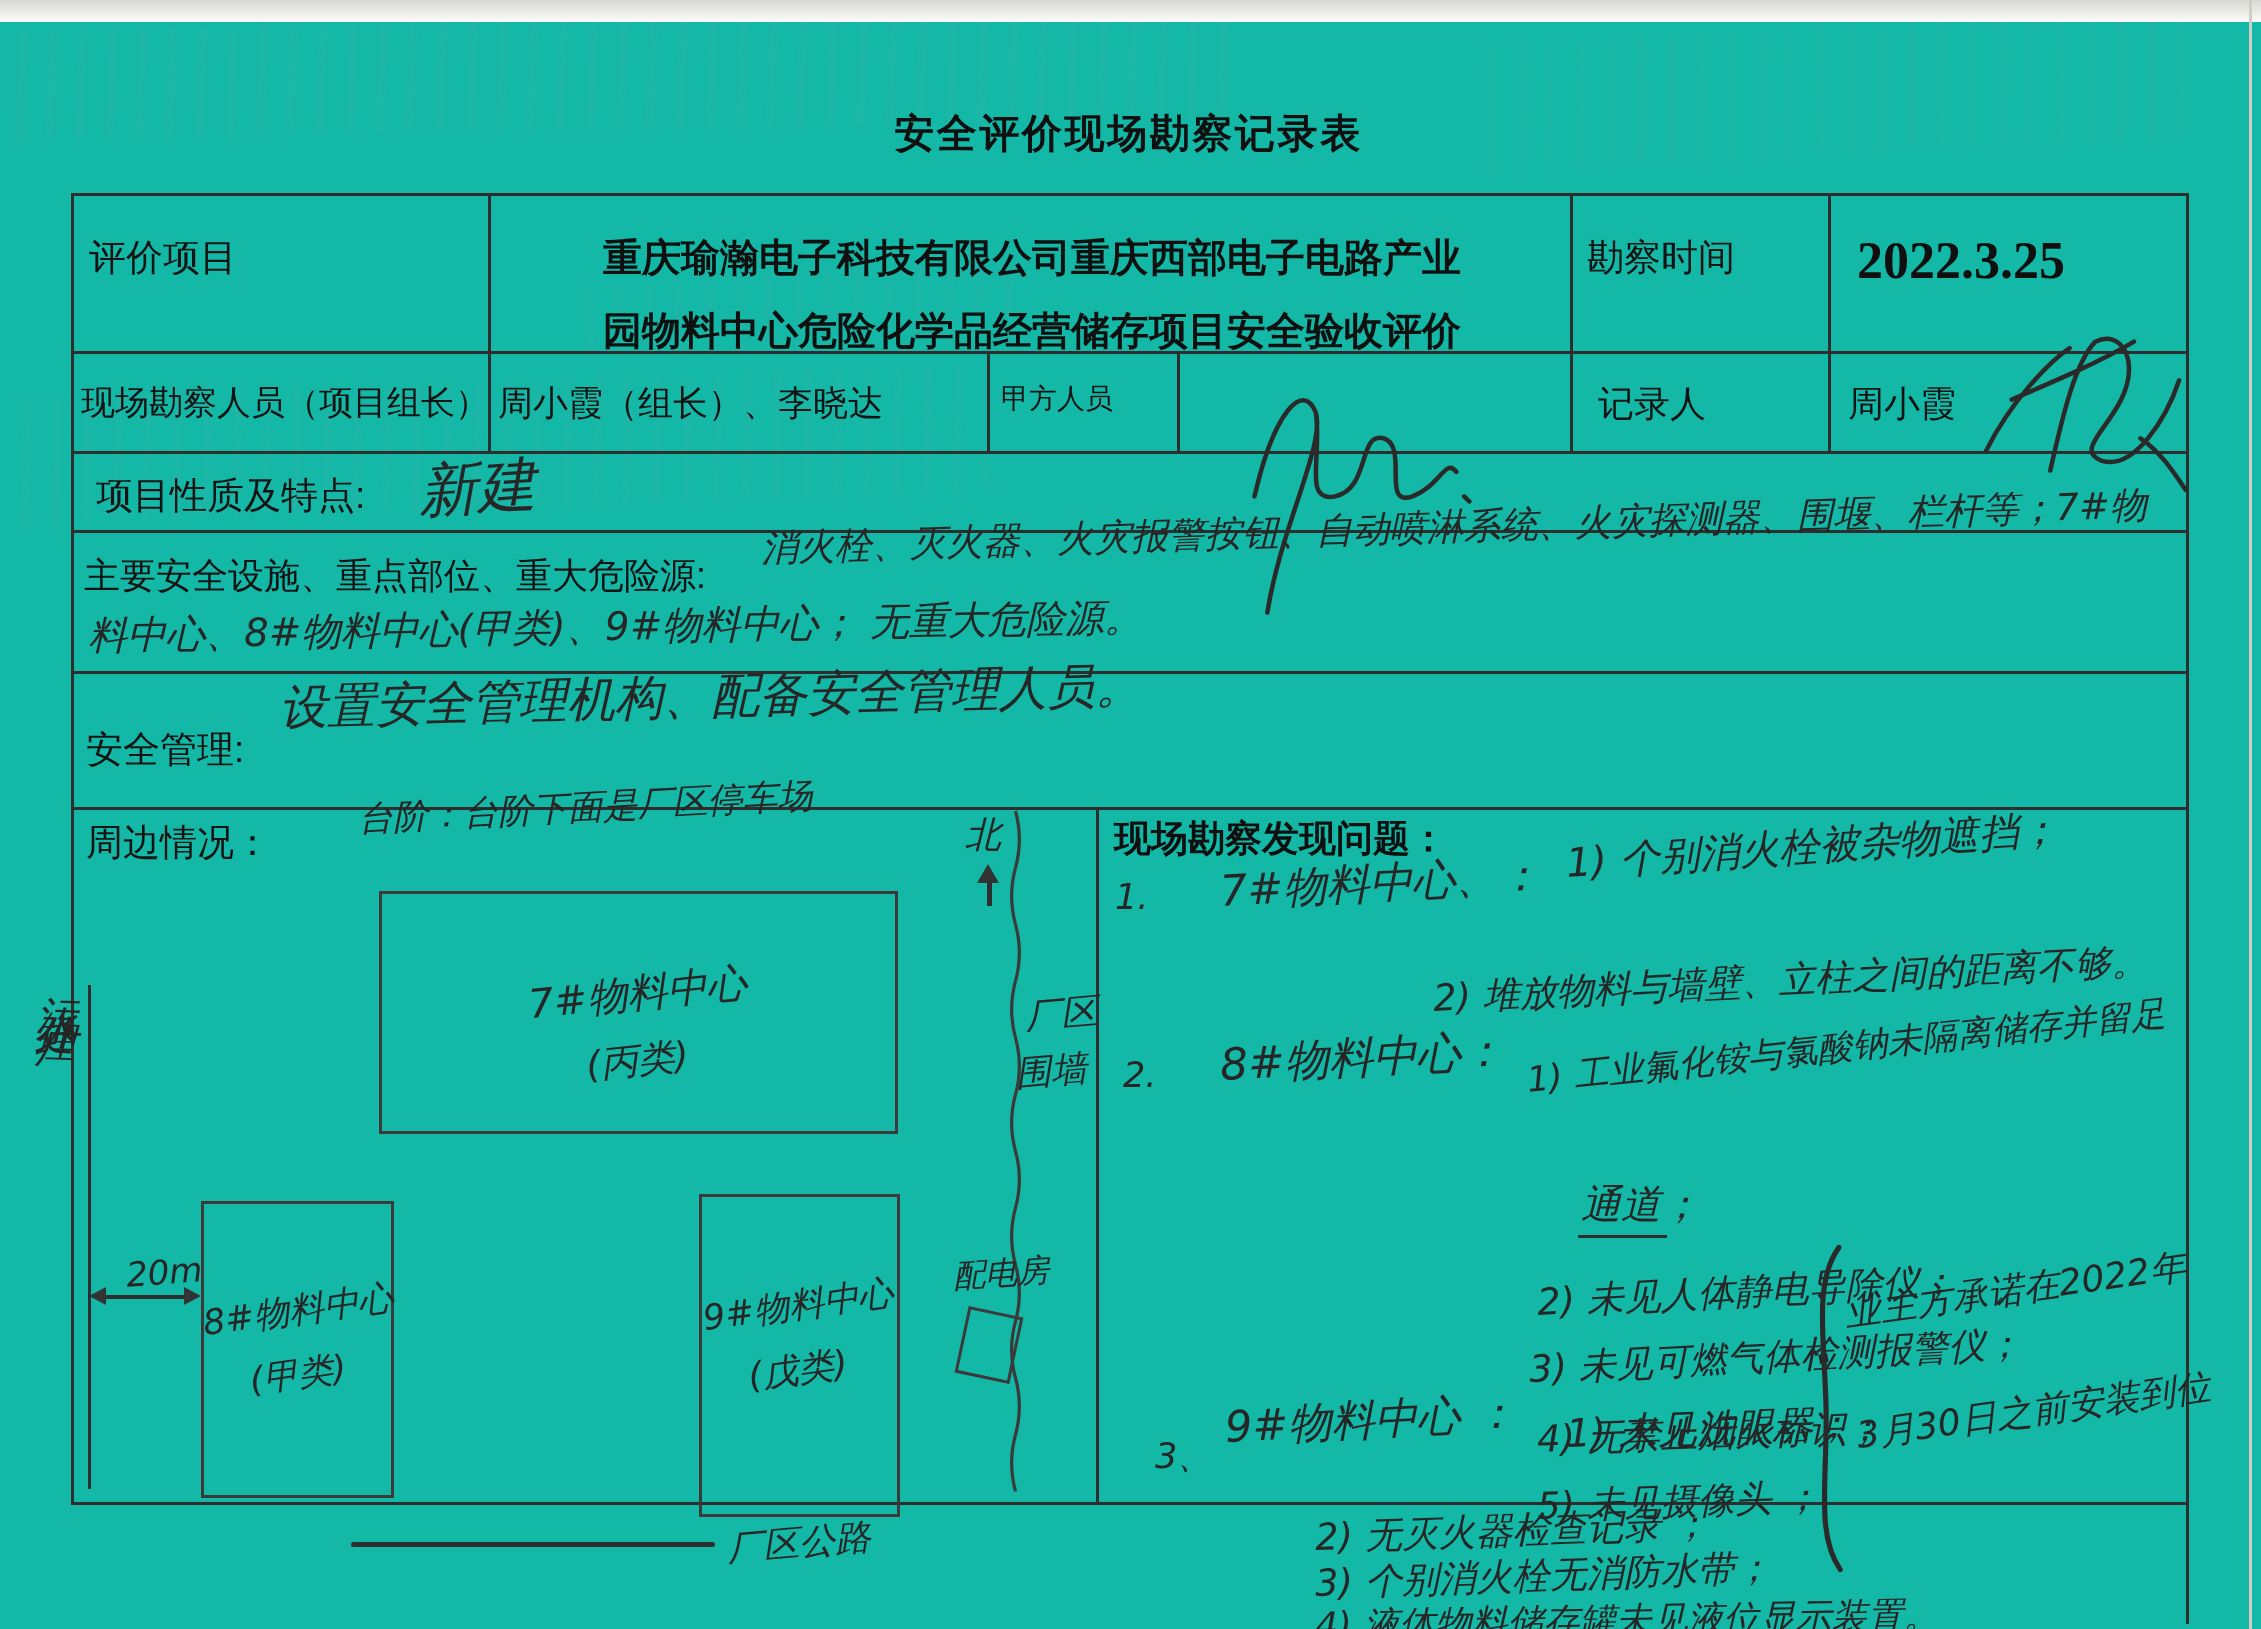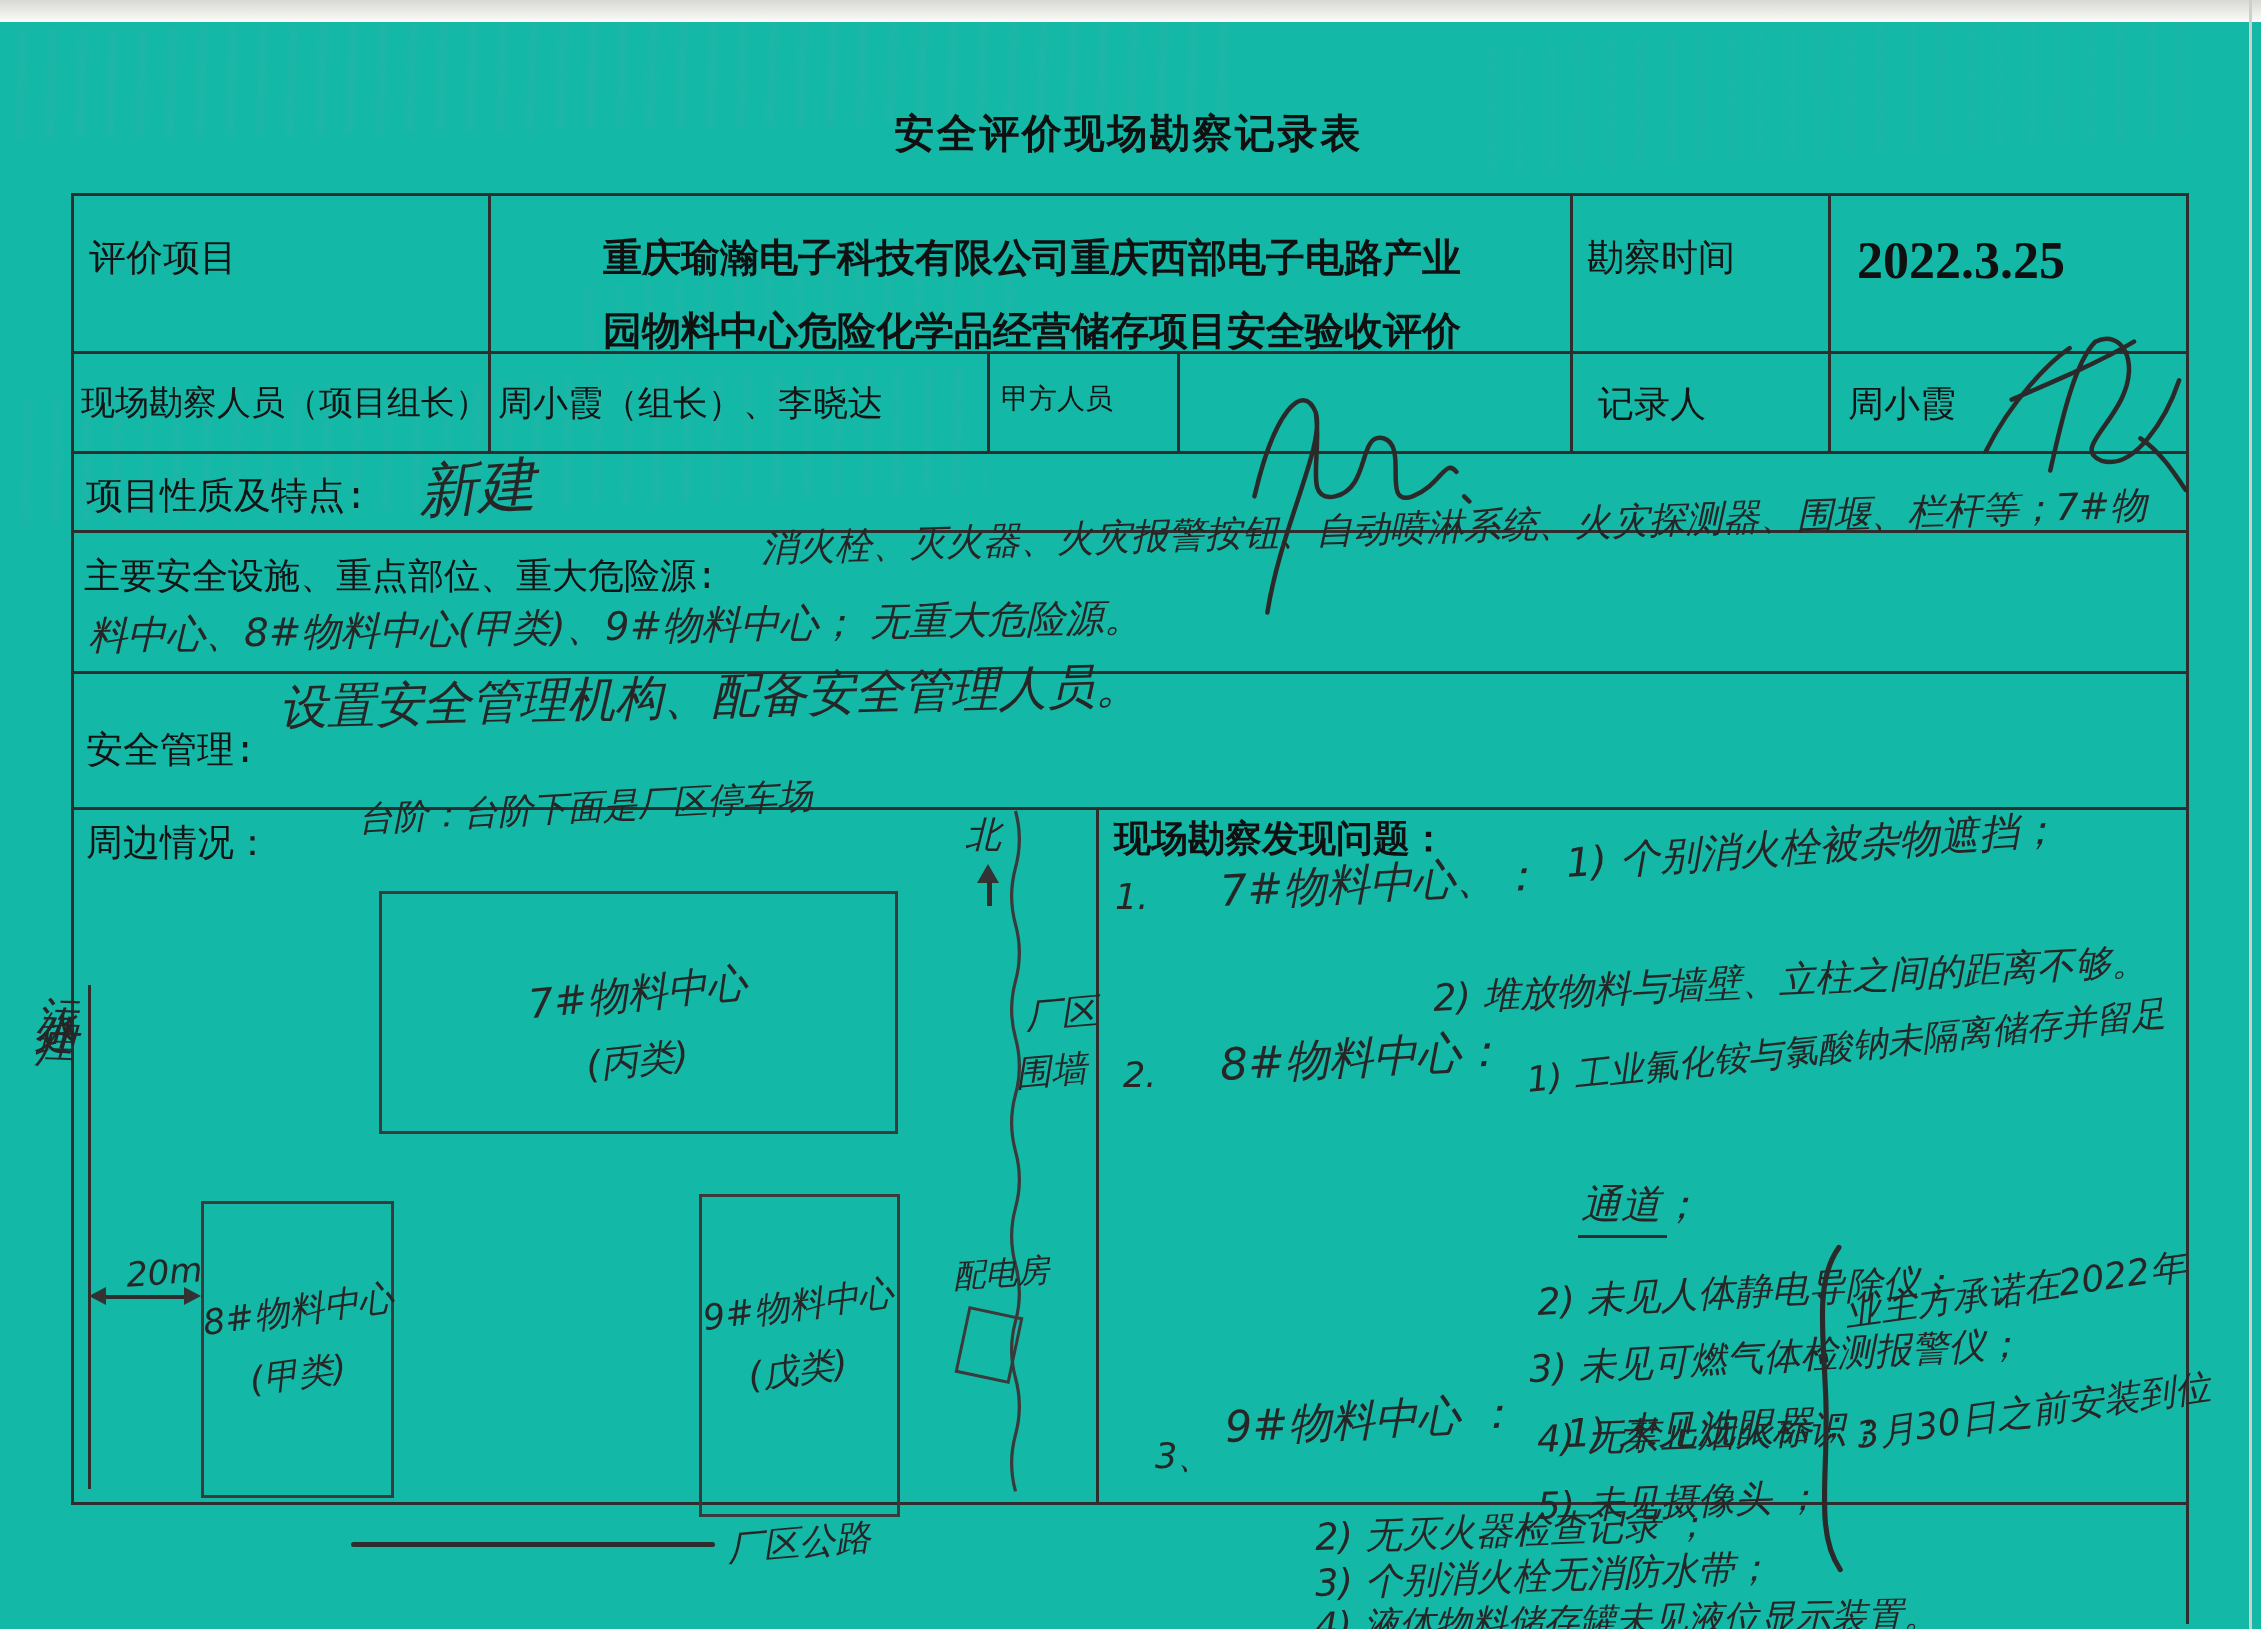--- a/index.html
+++ b/index.html
@@ -1,19 +1,19 @@
 <!DOCTYPE html>
 <html style="font-size:10.3px"><head>
 <meta charset="utf-8">
 <style>
   html,body{margin:0;padding:0;background:#e8e8e6;}
   .page{position:relative;width:2261px;height:1630px;background:#14b8a6;overflow:hidden;
         font-family:"Liberation Serif",serif;color:#1c1c1c;}
   .abs{position:absolute;white-space:nowrap;}
-  .pr{font-family:Liberation Mono, monospace;color:#141414;text-align:right;}
+  .pr{font-family:Liberation Sans, sans-serif;color:#141414;text-align:right;}
   .prb{font-family:"Liberation Serif",serif;font-weight:bold;color:#101010;}
   .hw{font-family:"DejaVu Sans",sans-serif;font-style:italic;color:#262626;}
   .ln{position:absolute;background:#2e2e2e;}
   .rect{position:absolute;border:3.2px solid #3a3a3a;background:transparent;}
   .vert{writing-mode:vertical-rl;text-orientation:upright;}
   .smudge{position:absolute;opacity:0.16;filter:blur(3.2px);pointer-events:none;
           background:repeating-linear-gradient(93deg,transparent 0 9px,#8fa0b8 9px 13px,transparent 13px 30px);}
   .center{text-align:center;}
   svg{position:absolute;overflow:visible;}
 </style>
@@ -59,21 +59,21 @@
   <div class="abs pr" style="left:1001px;top:380px;font-size:28px;">甲方人员</div>
   <svg style="left:1219px;top:335px;" width="271" height="284" viewBox="0 0 420 440">
     <path d="M55 250 C 85 120, 130 70, 150 120 C 165 170, 95 300, 75 430 M150 120 C 160 190, 130 260, 180 250 C 235 238, 215 150, 255 160 C 295 172, 250 268, 300 250 C 345 232, 350 190, 368 212 M380 250 l 8 8" fill="none" stroke="#2a2a2a" stroke-width="7" stroke-linecap="round"></path>
   </svg>
   <div class="abs pr" style="left:1598px;top:380px;font-size:36px;">记录人</div>
   <div class="abs pr" style="left:1848px;top:380px;font-size:36px;">周小霞</div>
   <svg style="left:1973px;top:322px;" width="219" height="181" viewBox="0 0 340 280">
     <path d="M20 200 C 60 120, 120 60, 150 40 M60 120 C 130 90, 200 60, 250 30 M120 230 C 140 140, 160 60, 190 30 C 230 10, 260 60, 230 120 C 205 170, 160 200, 200 215 C 250 230, 300 150, 320 90 M260 180 C 290 200, 310 230, 330 260" fill="none" stroke="#2a2a2a" stroke-width="7" stroke-linecap="round"></path>
   </svg>
 
-  <div class="abs pr" style="left:86px;top:471px;font-size:37px;">项目性质及特点:</div>
+  <div class="abs pr" style="left:96px;top:471px;font-size:37px;">项目性质及特点:</div>
   <div class="abs hw" style="left:418px;top:449px;font-size:59px;transform:rotate(-4deg);">新建</div>
 
   <div class="abs pr" style="left:84px;top:552px;font-size:36px;">主要安全设施、重点部位、重大危险源:</div>
   <div class="abs hw" style="left:761px;top:524px;font-size:37px;transform:rotate(-1.8deg);transform-origin:left center;">消火栓、灭火器、火灾报警按钮、自动喷淋系统、火灾探测器、围堰、栏杆等；7#物</div>
   <div class="abs hw" style="left:88px;top:609px;font-size:39px;transform:rotate(-1deg);transform-origin:left center;">料中心、8#物料中心(甲类)、9#物料中心； 无重大危险源。</div>
 
   <div class="abs pr" style="left:86px;top:698px;font-size:37px;margin-top:27px;">安全管理:</div>
   <div class="abs hw" style="left:279px;top:676px;font-size:48px;transform:rotate(-1.5deg);transform-origin:left center;">设置安全管理机构、配备安全管理人员。</div>
 
   <div class="abs pr" style="left:86px;top:818px;font-size:37px;">周边情况：</div>

